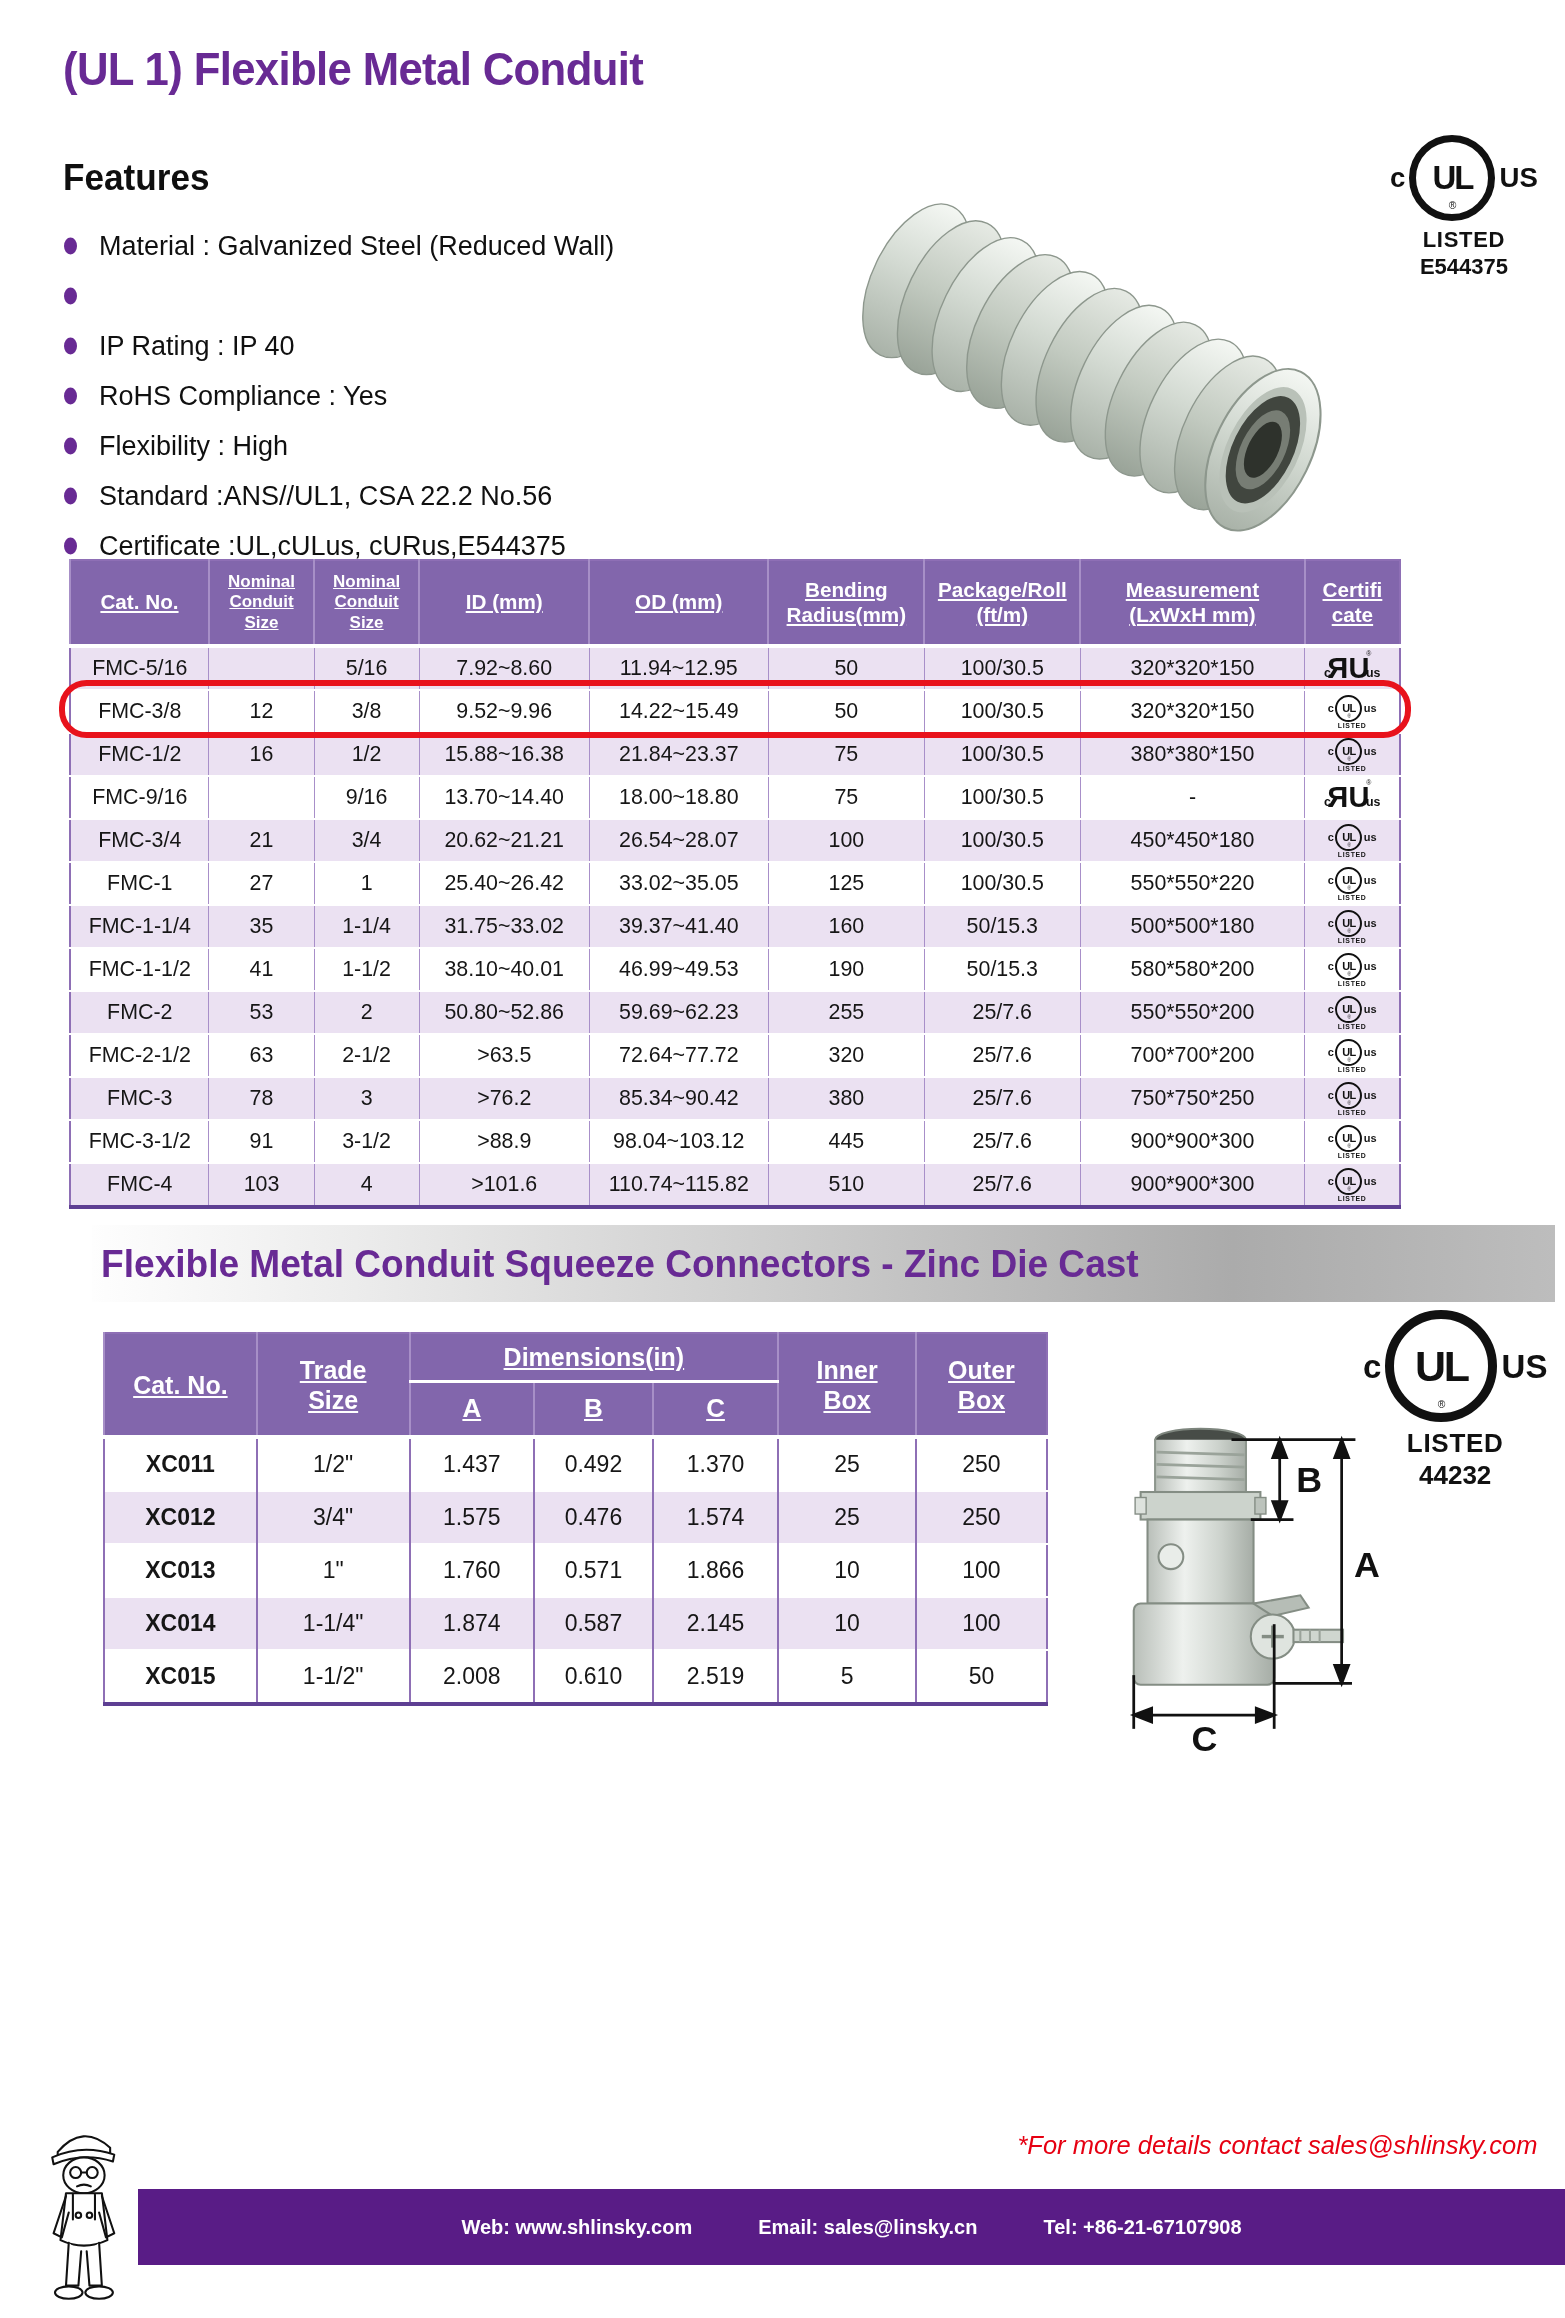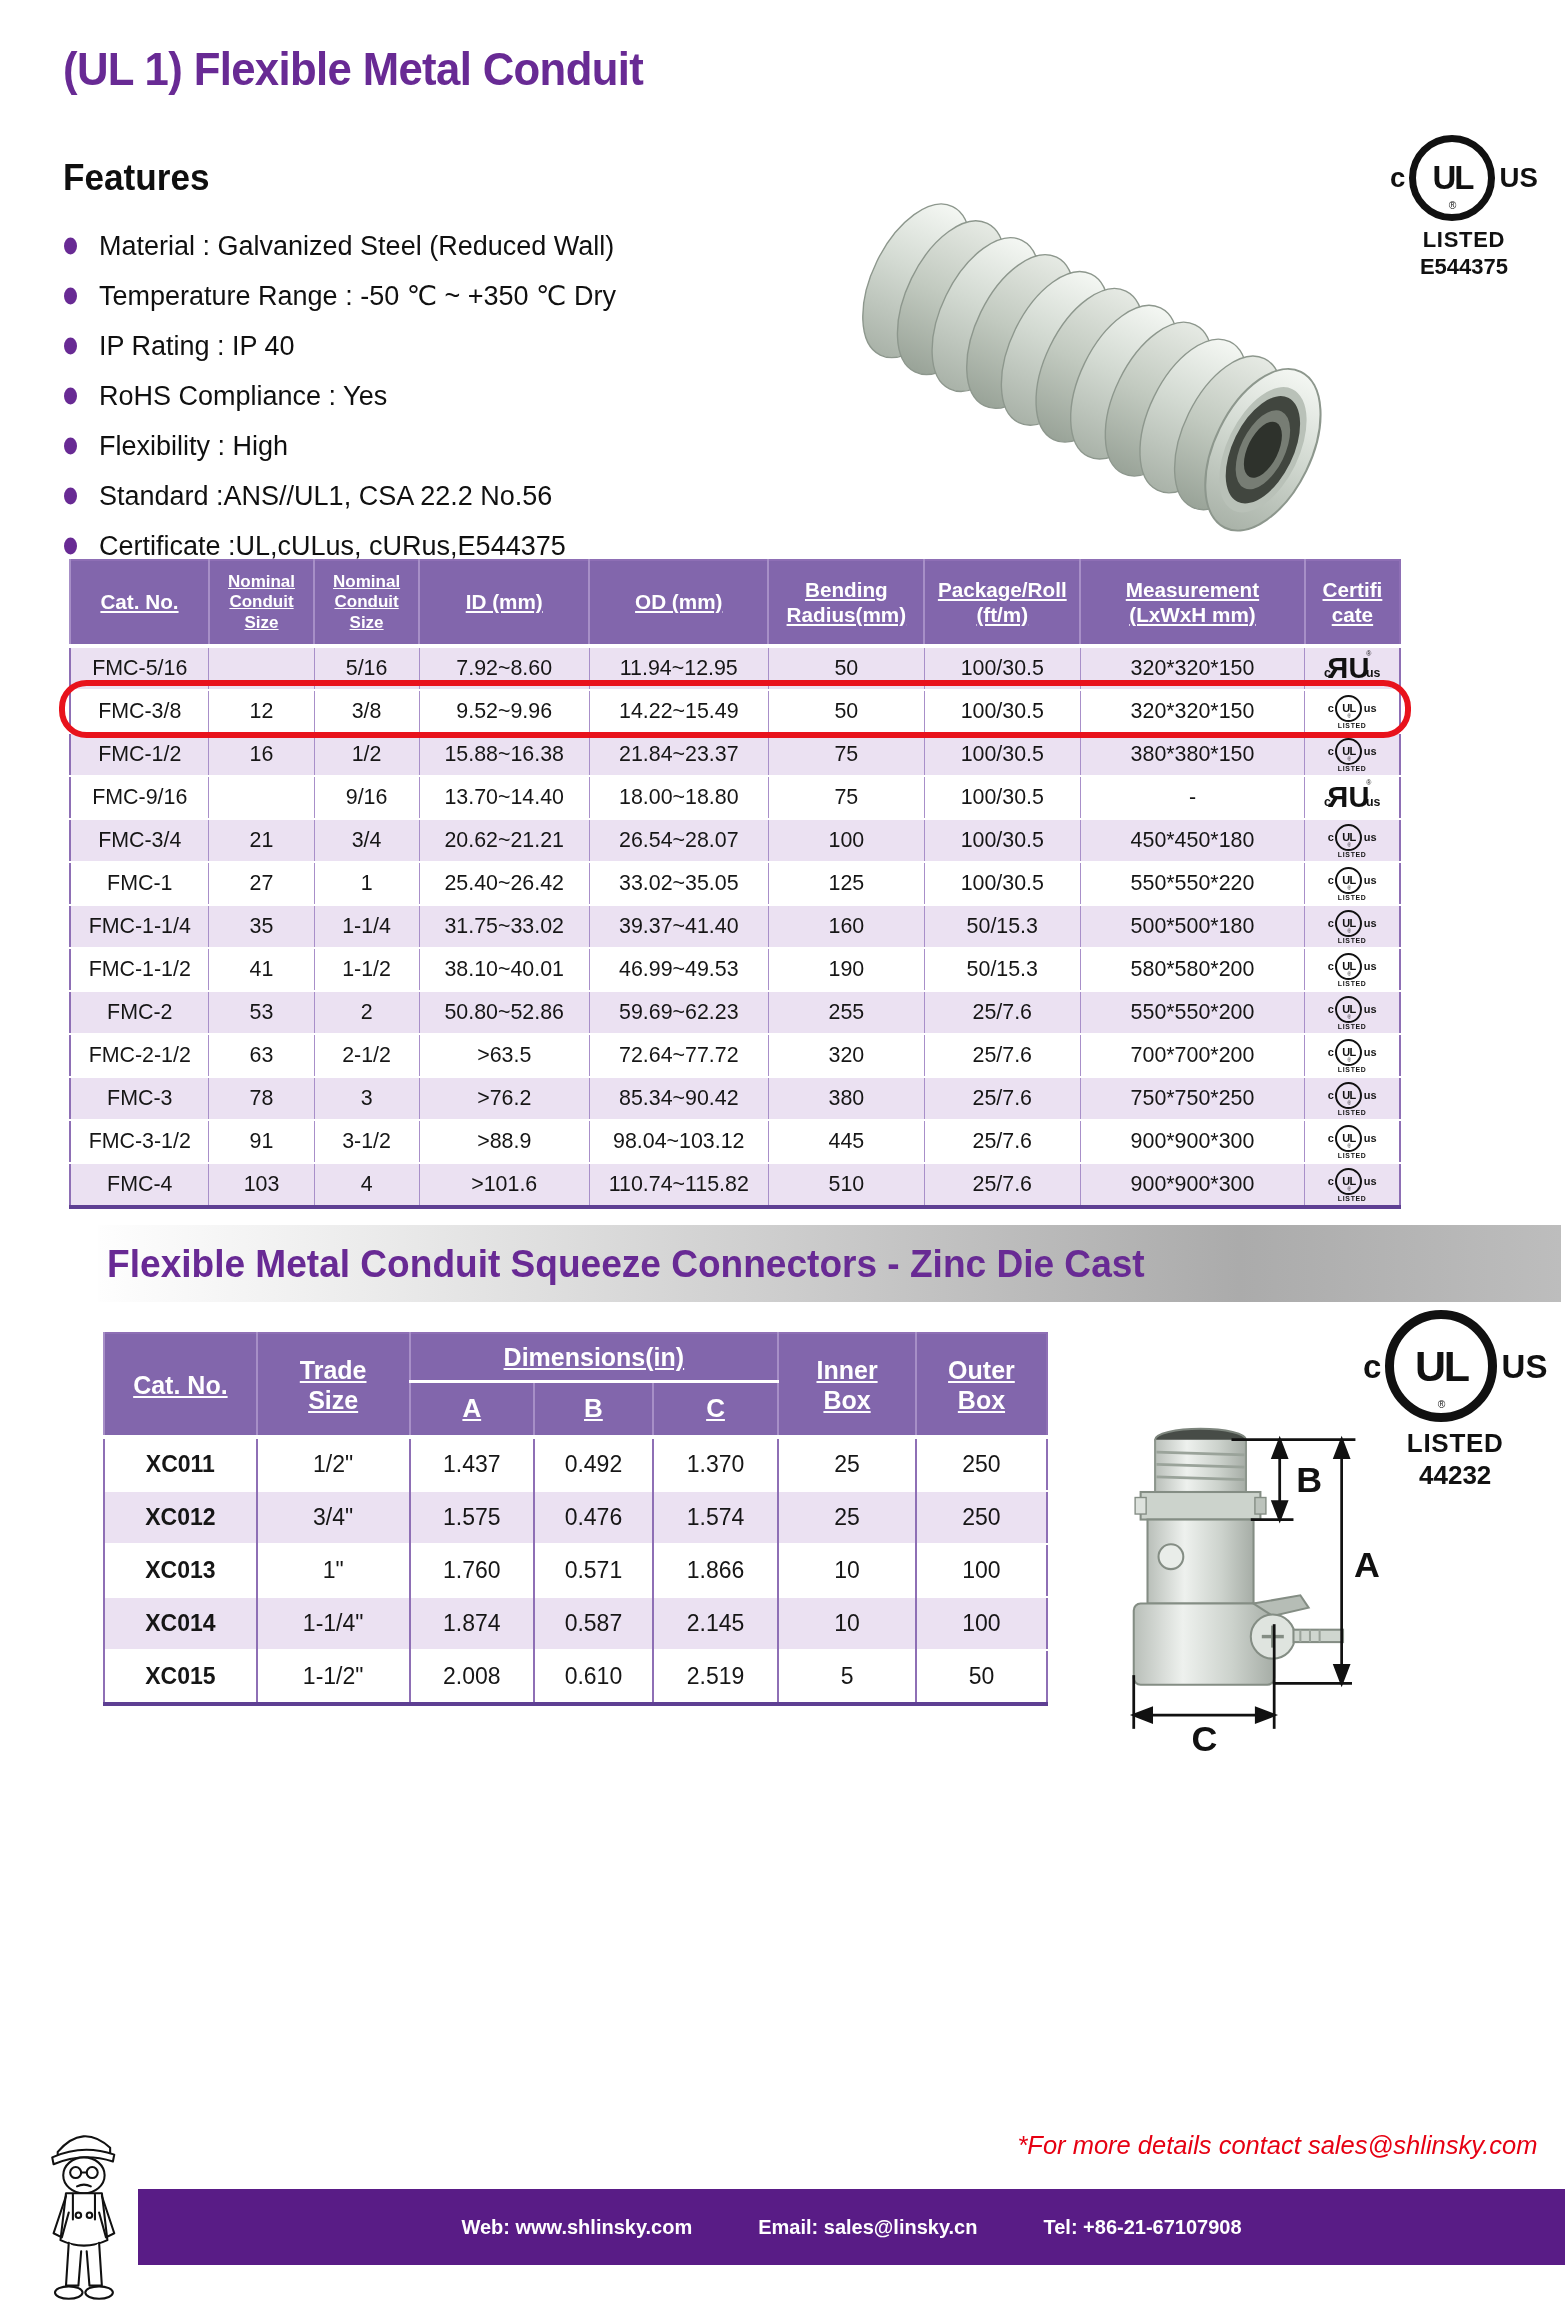--- a/index.html
+++ b/index.html
@@ -67,21 +67,21 @@
   .cert-ur{display:inline-flex;align-items:flex-end;line-height:1;color:#111;}
   .ur-side{font-weight:800;font-size:12.4px;padding-bottom:2.8px;}
   .ur-main{display:flex;align-items:center;position:relative;margin:0 1.4px;font-weight:800;font-size:29px;letter-spacing:-4.8px;}
   .ur-r{display:inline-block;transform:scaleX(-1);}
   .ur-reg{position:absolute;right:-6.9px;top:-2.8px;font-size:6.9px;font-weight:400;letter-spacing:0;}
 
   
   .highlight-ring{position:absolute;border:6.2px solid #e8121c;border-radius:27.6px;z-index:6;pointer-events:none;}
 
   
-  .band{position:absolute;left:98px;top:1225px;width:1463px;height:77px;display:flex;align-items:center;
+  .band{position:absolute;left:92px;top:1225px;width:1463px;height:77px;display:flex;align-items:center;
         background:linear-gradient(90deg,#fefefe 0%,#ececec 18%,#cfcfcf 45%,#ababab 78%,#bdbdbd 100%);}
   .band-title{font-size:39px;font-weight:800;color:#682a94;transform:scaleX(.95);
               transform-origin:left;padding-left:9.6px;white-space:nowrap;}
 
   
   .note{position:absolute;top:2131px;right:27.6px;font-size:25.5px;font-style:italic;color:#e60012;}
   .footer-bar{position:absolute;left:138px;top:2189px;width:1427px;height:76px;background:#591c86;
               display:flex;align-items:center;justify-content:center;gap:66px;}
   .footer-bar span{color:#fff;font-weight:800;font-size:20px;white-space:nowrap;}
 
@@ -97,21 +97,20 @@
 
   <div class="main-title">(UL 1) Flexible Metal Conduit</div>
   <div class="features-title">Features</div>
   <ul class="features-list">
       <li>
         <span class="dot"></span>
         <span>Material : Galvanized Steel (Reduced Wall)</span>
       </li>
       <li>
         <span class="dot"></span>
-        <span>Temperature Range :  -50 ℃ ~ +350 ℃  Dry</span>
       </li>
       <li>
         <span class="dot"></span>
         <span>IP Rating : IP 40</span>
       </li>
       <li>
         <span class="dot"></span>
         <span>RoHS Compliance : Yes</span>
       </li>
       <li>

